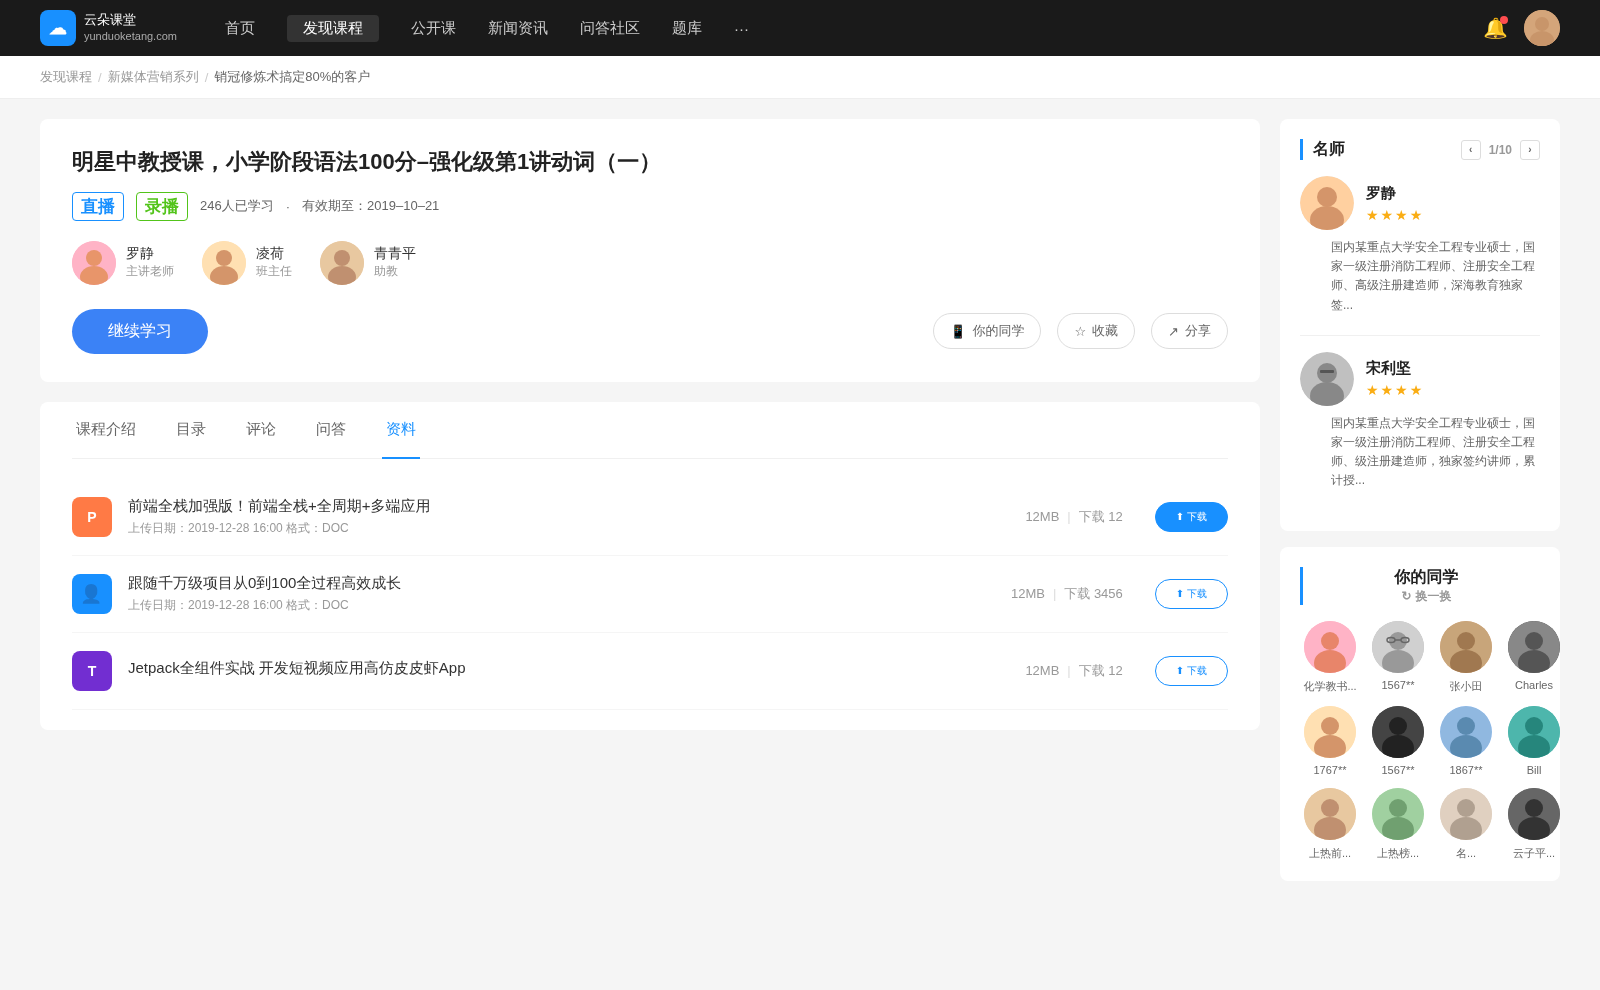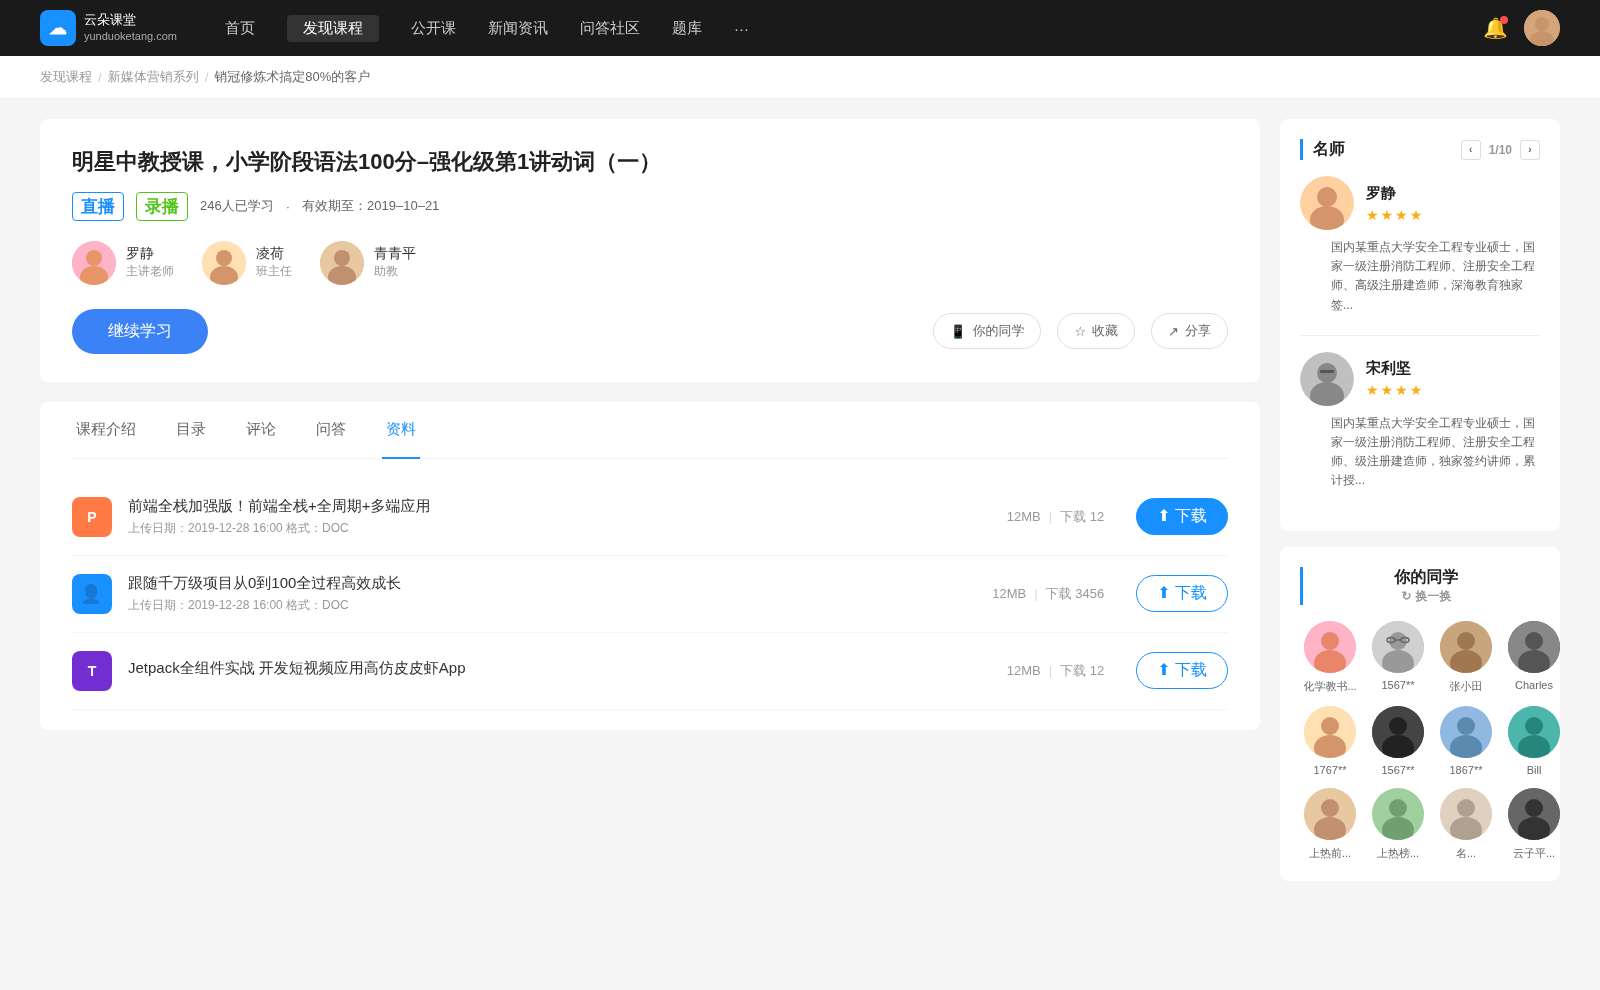--- a/index.html
+++ b/index.html
@@ -63,21 +63,21 @@
     .file-item { display: flex; align-items: center; gap: 16px; padding: 18px 0; border-bottom: 1px solid #f5f5f5; }
     .file-icon { width: 40px; height: 40px; border-radius: 8px; display: flex; align-items: center; justify-content: center; color: white; font-weight: bold; font-size: 14px; flex-shrink: 0; }
     .file-icon.orange { background: #ff7a45; }
     .file-icon.blue { background: #1890ff; }
     .file-icon.purple { background: #722ed1; }
     .file-info { flex: 1; min-width: 0; }
     .file-name { font-size: 15px; color: #333; font-weight: 500; margin-bottom: 4px; }
     .file-meta { font-size: 12px; color: #999; }
     .file-stats { display: flex; align-items: center; gap: 8px; color: #999; font-size: 13px; white-space: nowrap; margin-right: 16px; }
     .file-stats .sep { color: #ddd; }
-    .btn-download { background: transparent; border: 1px solid #1890ff; color: #1890ff; border-radius: 20px; padding: 7px 20px; cursor: pointer; font-size: 16px; display: flex; align-items: center; gap: 6px; white-space: nowrap; }
+    .btn-download { background: transparent; border: 1px solid #1890ff; color: #1890ff; border-radius: 20px; padding: 7px 20px; cursor: pointer; font-size: 10px; display: flex; align-items: center; gap: 6px; white-space: nowrap; }
     .btn-download.filled { background: #1890ff; color: white; }
 
     
     .sidebar-card { background: white; border-radius: 8px; padding: 20px; margin-bottom: 16px; }
     .sidebar-card-title { font-size: 16px; font-weight: 600; color: #222; margin-bottom: 16px; border-left: 3px solid #1890ff; padding-left: 10px; display: flex; align-items: center; justify-content: space-between; }
     .sidebar-card-title .nav-arrows { display: flex; align-items: center; gap: 8px; font-size: 12px; color: #999; }
     .arrow-btn { width: 20px; height: 20px; border: 1px solid #ddd; border-radius: 3px; display: flex; align-items: center; justify-content: center; cursor: pointer; color: #666; font-size: 10px; }
 
     
     .teacher-sidebar-item { margin-bottom: 20px; }

